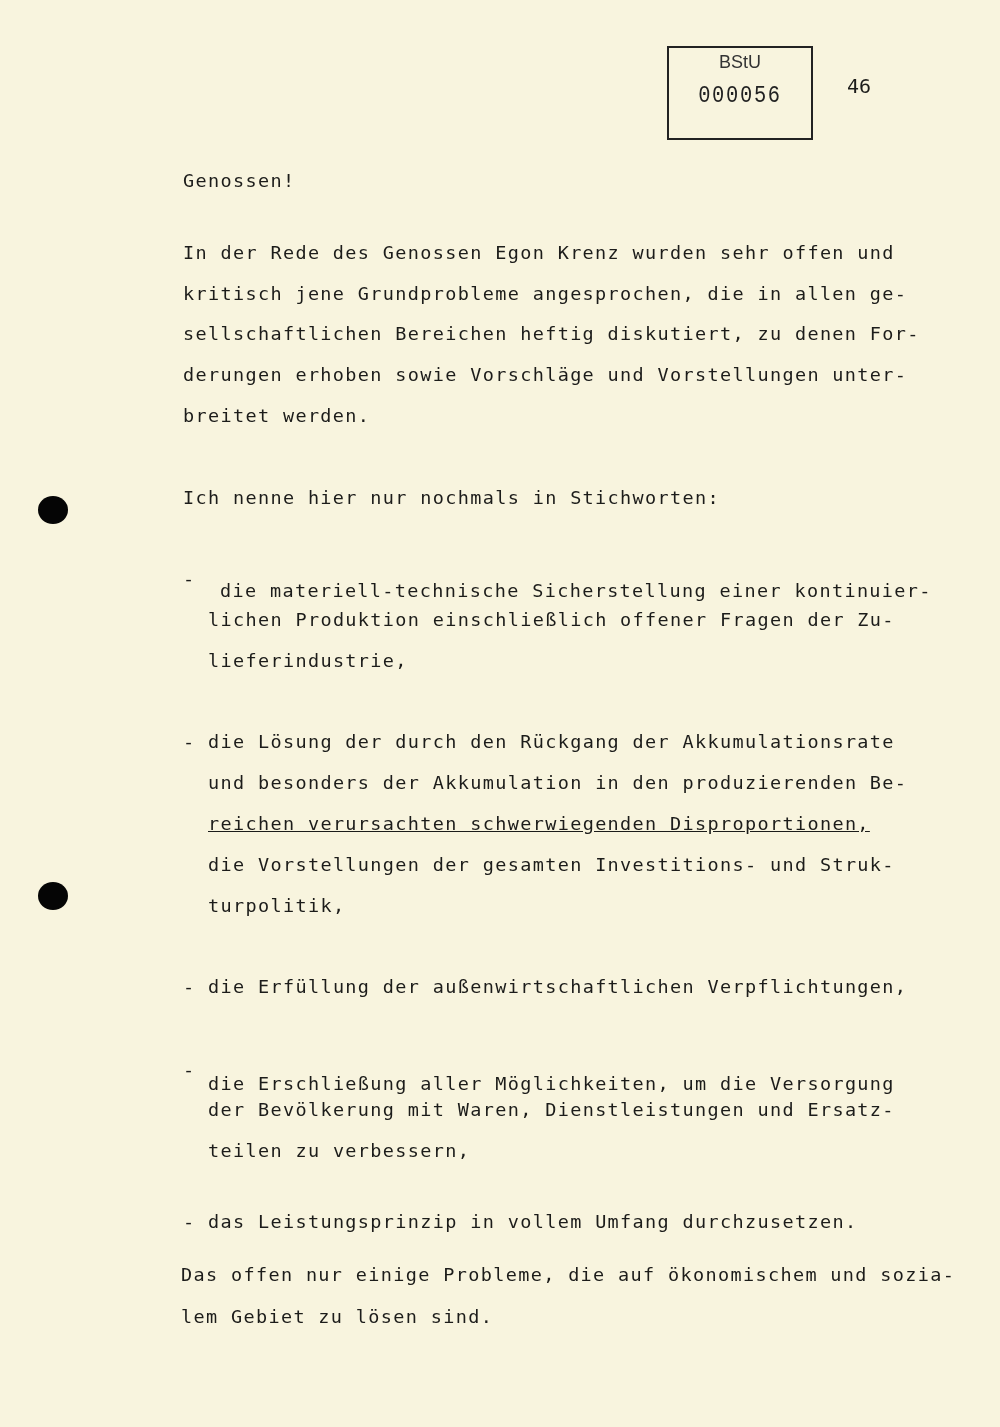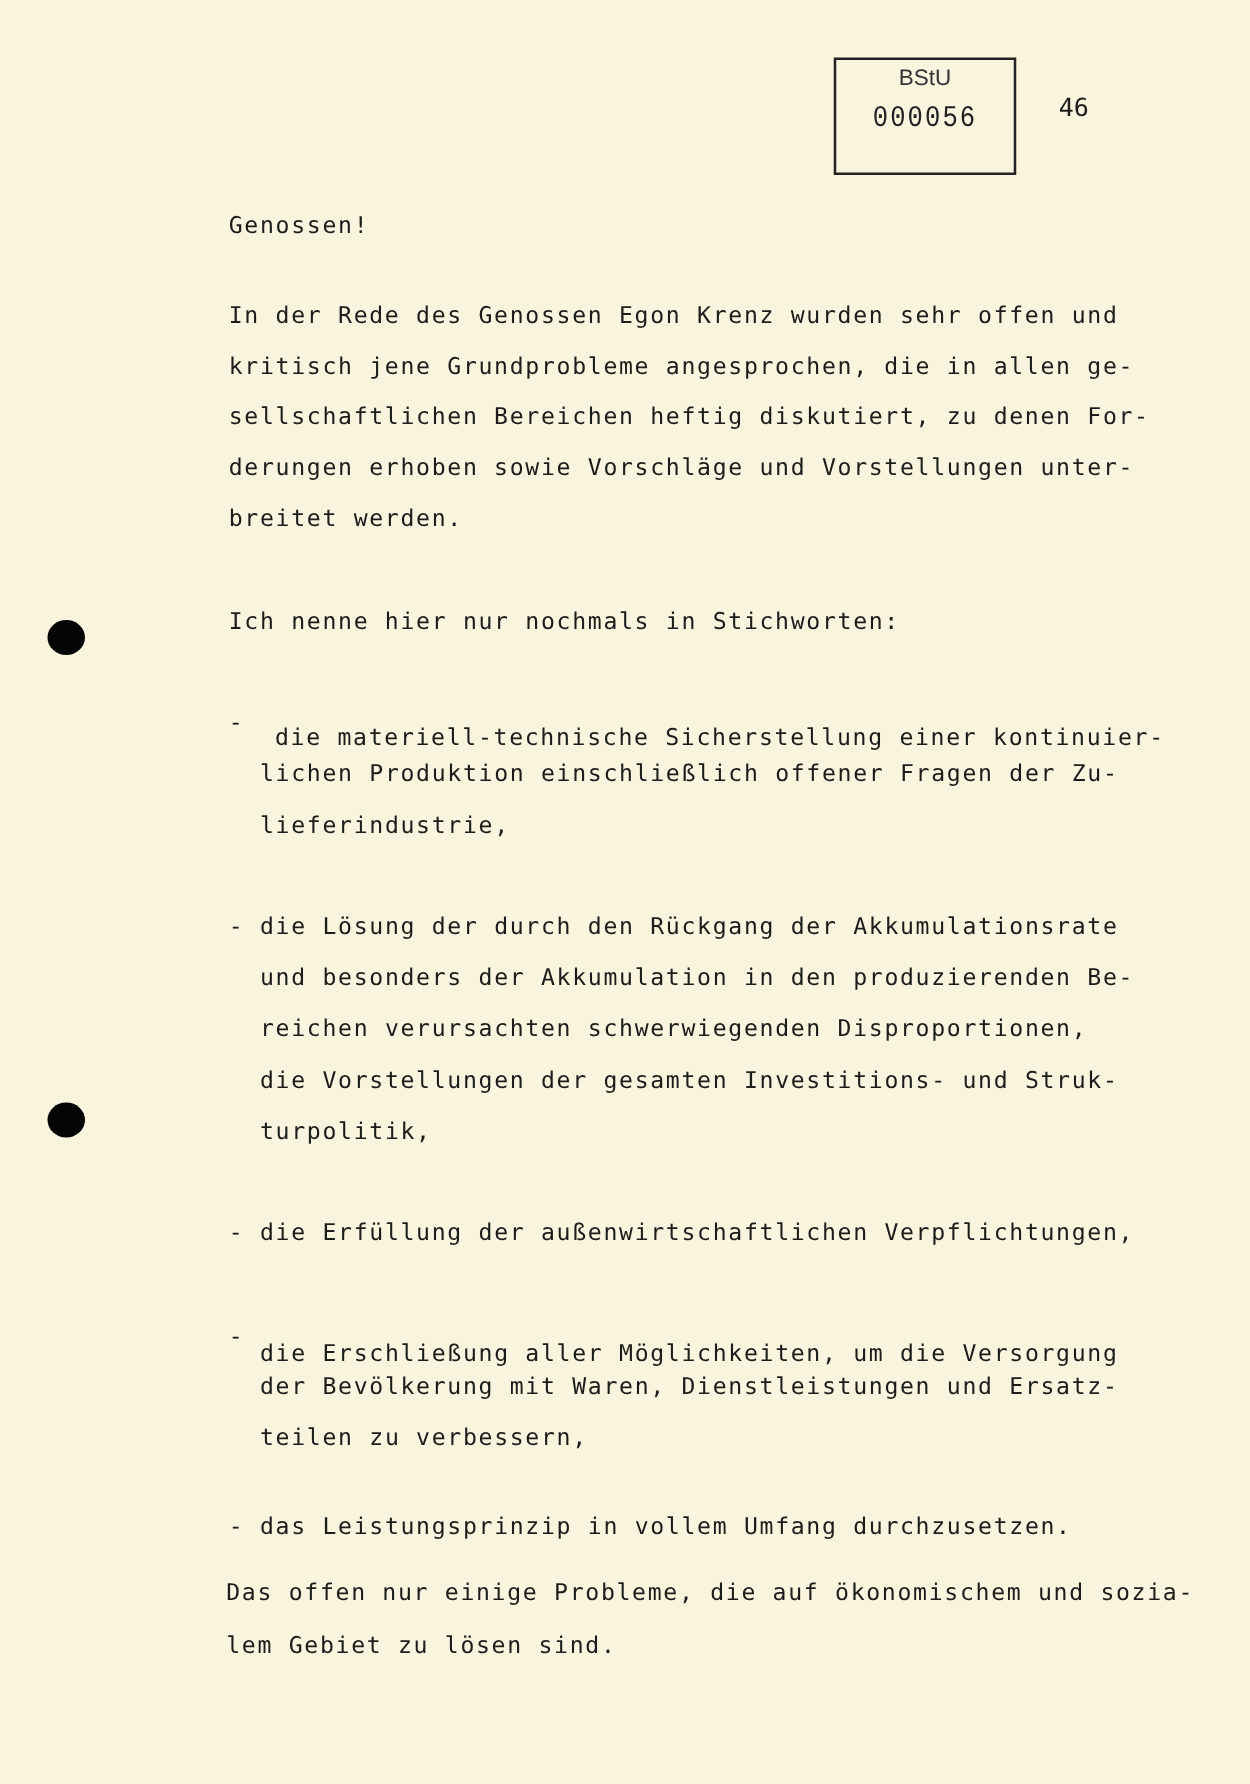--- a/index.html
+++ b/index.html
@@ -75,21 +75,21 @@
     <div class="line" style="left:183px;top:570px;">-</div>
     <div class="line" style="left:220px;top:570px;margin-top:12px;">die materiell-technische Sicherstellung einer kontinuier-</div>
     <div class="line" style="left:208px;top:611px;">lichen Produktion einschließlich offener Fragen der Zu-</div>
     <div class="line" style="left:208px;top:652px;">lieferindustrie,</div>
   </div>
 
   <div>
     <div class="line" style="left:183px;top:733px;">-</div>
     <div class="line" style="left:208px;top:733px;">die Lösung der durch den Rückgang der Akkumulationsrate</div>
     <div class="line" style="left:208px;top:774px;">und besonders der Akkumulation in den produzierenden Be-</div>
-    <div class="line" style="left:208px;top:815px;">reichen verursachten schwerwiegenden Disproportionen,</div>
+    <div class="line" style="left:208px;top:815px;text-decoration:underline;">reichen verursachten schwerwiegenden Disproportionen,</div>
     <div class="line" style="left:208px;top:856px;">die Vorstellungen der gesamten Investitions- und Struk-</div>
     <div class="line" style="left:208px;top:897px;">turpolitik,</div>
   </div>
 
   <div>
     <div class="line" style="left:183px;top:978px;">-</div>
     <div class="line" style="left:208px;top:978px;">die Erfüllung der außenwirtschaftlichen Verpflichtungen,</div>
   </div>
 
   <div>

